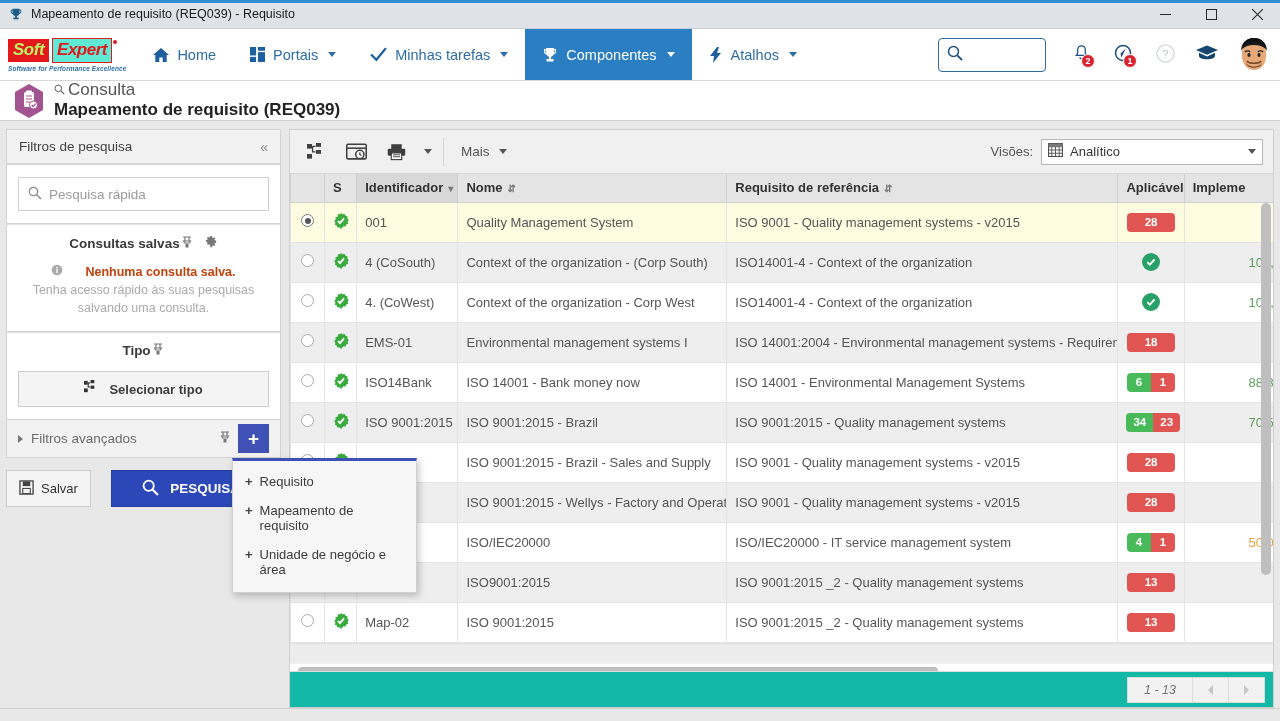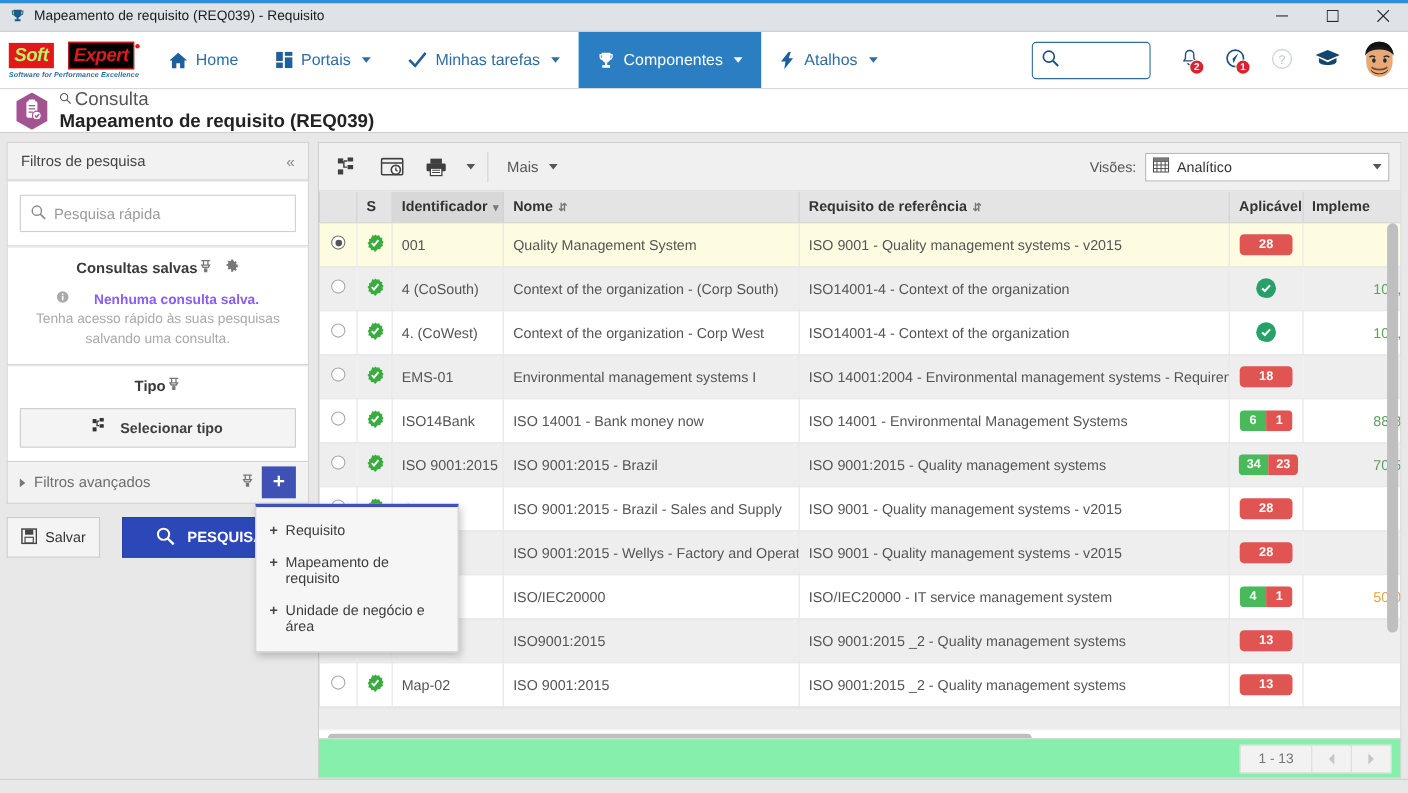--- a/index.html
+++ b/index.html
@@ -28,21 +28,21 @@
   #topaccent{height:3px;background:#2d8fd5;position:absolute;top:0;left:0;right:0;}
 
   
   #nav{
     height:52px; background:#fff; border-bottom:1px solid #d7d7d7;
     display:flex; align-items:stretch;
   }
   .logo{ display:flex;flex-direction:column;justify-content:center; padding:0 10px 0 8px; }
   .logo-row{ display:flex; align-items:center; }
   .logo-soft{ background:#e2181b; color:#bef264; font-weight:bold; font-style:italic; font-size:17px; padding:1px 5px 2px 5px; letter-spacing:-0.5px;}
-  .logo-exp{ background:#000000; color:#e2181b; font-weight:bold;font-style:italic;font-size:17px;padding:1px 4px 2px 4px;border:1.5px solid #e2181b;margin-left:13px;letter-spacing:-0.5px;}
+  .logo-exp{ background:#5eead4; color:#e2181b; font-weight:bold;font-style:italic;font-size:17px;padding:1px 4px 2px 4px;border:1.5px solid #e2181b;margin-left:3px;letter-spacing:-0.5px;}
   .logo-dot{width:4px;height:4px;border-radius:50%;background:#e2181b;margin-left:1px;align-self:flex-start;margin-top:2px;}
   .logo-sub{ font-size:6.5px; color:#2c6fa8; font-weight:bold; font-style:italic; margin-top:2px; letter-spacing:0.1px;}
 
   .navitem{
     display:flex;align-items:center;gap:8px;padding:0 17px;cursor:pointer;
     color:#2e6da4; font-size:14.5px; white-space:nowrap;
   }
   .navitem .ni-ico{display:flex;align-items:center;color:#1e5f9e;}
   .navitem.active{ background:#2a7ec1; color:#fff; }
   .navitem.active .ni-ico{color:#fff;}
@@ -84,21 +84,21 @@
   .quick-wrap{ padding:12px 11px; background:#fff;border:1px solid #d3d3d3;border-top:none;}
   .quick-input{
     height:34px;border:1px solid #cfcfcf;display:flex;align-items:center;gap:7px;padding:0 9px;
     color:#9b9b9b; font-size:13.5px; background:#fff;
   }
   .sec{ background:#fff;border:1px solid #d3d3d3;border-top:none; }
   .sec-head{ display:flex;align-items:center;justify-content:center;padding:9px 11px 5px 11px;}
   .sec-title{font-size:13.5px;font-weight:bold;color:#3a3a3a;}
   .sec-icons{display:flex;gap:9px;align-items:center;color:#777;}
   .empty-msg{ text-align:center;color:#aaa;font-size:12.5px;padding:6px 14px 14px 14px;line-height:1.45;}
-  .empty-msg .bold{color:#8b5cf6;font-weight:bold;display:flex;align-items:center;justify-content:center;gap:22px;}
+  .empty-msg .bold{color:#c2410c;font-weight:bold;display:flex;align-items:center;justify-content:center;gap:22px;}
   .sep{height:1px;background:#e2e2e2;}
   .sel-btn{
     margin:7px 11px 12px 11px;height:36px;border:1px solid #cdcdcd;background:#f4f4f4;
     display:flex;align-items:center;justify-content:center;gap:10px;font-weight:bold;font-size:13px;color:#3e3e3e;cursor:pointer;
   }
   .adv{
     background:#f2f2f2;border:1px solid #d3d3d3;border-top:none;height:38px;
     display:flex;align-items:center;padding:0 11px;justify-content:space-between;
   }
   .adv-left{display:flex;align-items:center;gap:8px;color:#6d6d6d;font-size:13.5px;}
@@ -186,22 +186,23 @@
   
   .vscroll{ position:absolute; right:2px; top:29px; width:10px; bottom:34px; }
   .vscroll .thumb{ position:absolute;top:0;width:10px;height:372px;background:#bfbfbf;border-radius:5px;}
   
   .hscroll{ height:14px; background:#fff; position:relative; border-top:1px solid #efefef;}
   .hscroll .hthumb{ position:absolute;left:8px;top:3px;height:8px;width:640px;background:#bfbfbf;border-radius:4px;}
   .gridfill{ background:#ececec; height:34px; border-top:1px solid #e0e0e0;}
 
   
   #footer{
-    height:36px;background:#86efac;border-top:1px solid #dcdcdc;display:flex;align-items:center;justify-content:flex-end;
+    height:36px;background:#14b8a6;border-top:1px solid #dcdcdc;display:flex;align-items:center;justify-content:flex-end;
     padding-right:8px;
+    font-style:italic;
   }
   .pagbox{ display:flex;align-items:center;border:1px solid #dcdcdc;background:#f2f2f2;height:26px; }
   .pagnum{ padding:0 16px;font-size:12.5px;color:#777; }
   .pagbtn{ width:36px;height:26px;border-left:1px solid #dcdcdc;display:flex;align-items:center;justify-content:center;color:#c6c6c6;cursor:pointer;}
   #statusbar{ height:13px;background:#e8e8e8;border-top:1px solid #cfcfcf;}
 </style>
 </head>
 <body>
 
 <div id="titlebar">

